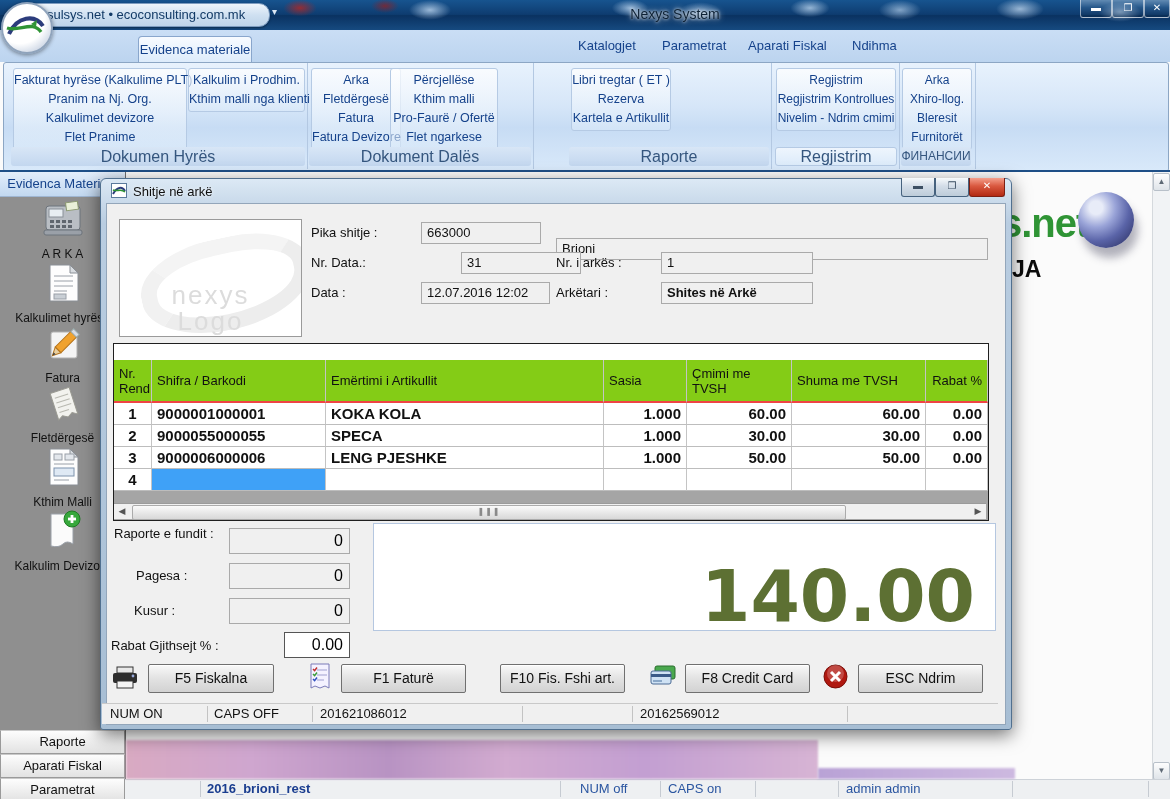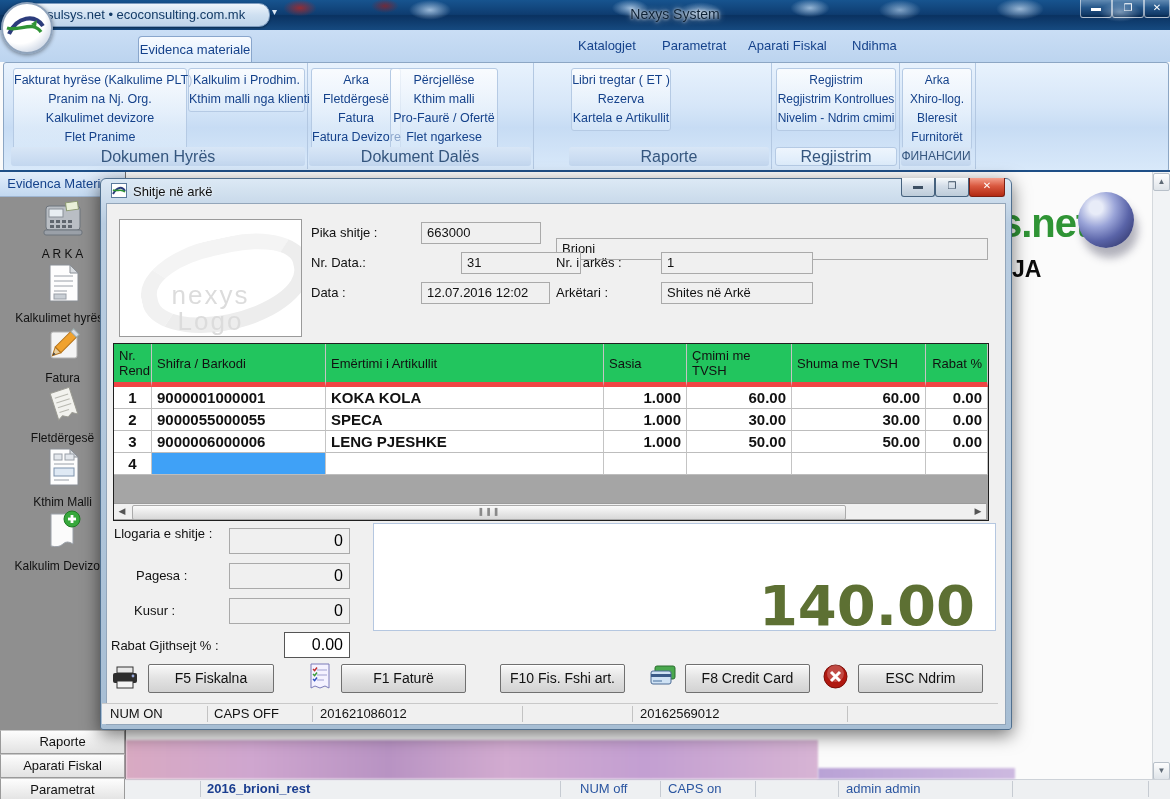--- a/index.html
+++ b/index.html
@@ -101,39 +101,39 @@
   #logo-box{left:18px;top:40px;width:181px;height:116px;background:#fff;border:1px solid #9a9a9a;overflow:hidden;}
   #logo-swoosh{left:20px;top:18px;width:140px;height:60px;border-radius:50% 45% 55% 50%;
     border:16px solid #ededed;border-top-color:#f4f4f4;border-left-color:#f1f1f1;transform:rotate(-12deg);}
   .wm{width:100%;text-align:center;color:#dcdcdc;font-size:26px;letter-spacing:2px;line-height:26px;}
 
   
   #grid{left:12px;top:164px;width:874px;height:176px;border:1px solid #1f1f1f;background:#a5a5a5;overflow:hidden;}
   .trow{display:flex;width:900px;background:#fff;}
   .tcell{border-right:1px solid #c4c4c4;border-bottom:1px solid #bdbdbd;overflow:hidden;white-space:nowrap;
     font-size:13px;color:#111;padding:0 5px;box-sizing:border-box;flex:none;}
-  #grid-head .tcell{height:43px;display:flex;align-items:center;white-space:normal;line-height:15px;border-bottom:5px solid #ef4444;background:#22c55e;}
+  #grid-head .tcell{height:43px;display:flex;align-items:center;white-space:normal;line-height:15px;border-bottom:2px solid #ef4444;background:#84cc16;margin-top:16px;}
   .drow .tcell{height:22px;font-weight:bold;font-size:15px;line-height:21px;}
   .c0{width:38px;justify-content:flex-start;}
   .c1{width:174px;} .c2{width:278px;} .c3{width:83px;} .c4{width:105px;} .c5{width:134px;} .c6{width:62px;}
   .drow .c0{text-align:center;} .drow .c3,.drow .c4,.drow .c5,.drow .c6{text-align:right;}
   #grid-head .c6{justify-content:flex-end;}
   .selcell{background:#3fa1f7 !important;}
   #hscroll{left:0px;top:159px;width:872px;height:15px;background:#f0f0f0;border-top:1px solid #9a9a9a;}
   .hs-arrow{top:1px;width:14px;height:13px;color:#555;font-size:9px;text-align:center;line-height:13px;}
   #hs-thumb{left:18px;top:1px;width:712px;height:13px;background:linear-gradient(180deg,#fafafa,#d8d8d8);
     border:1px solid #ababab;border-radius:2px;color:#8a8a8a;font-size:8px;text-align:center;line-height:12px;letter-spacing:1px;}
 
   
   .tot-label{font-size:13px;color:#111;}
   .tot-box{border:1px solid #aaa;background:#f0f0f0;text-align:right;font-size:16px;line-height:24px;padding:0 6px;}
   #rabat-box{background:#fff;border:1px solid #555;}
   #display-box{left:272px;top:344px;width:621px;height:106px;background:#fff;border:1px solid #b5c7e0;}
   #display-total{right:20px;bottom:-8px;font-family:"DejaVu Sans",sans-serif;font-weight:bold;
-    font-size:56px;color:#5d7033;letter-spacing:0px;}
+    font-size:71px;color:#5d7033;letter-spacing:0px;}
 
   
   .dlg-btn{height:27px;border:1px solid #707070;border-radius:2px;
     background:linear-gradient(180deg,#f9f9f9,#e3e3e3 48%,#d2d2d2);
     font-size:14px;color:#111;text-align:center;line-height:26px;box-shadow:inset 0 1px 0 #fff;}
   #dlg-status{left:1px;top:524px;width:896px;height:20px;background:#f0f0f0;border-top:1px solid #c9c9c9;font-size:13px;color:#111;}
   .st-div{top:2px;width:1px;height:16px;background:#c3c3c3;}
   .st-txt{top:2px;white-space:nowrap;}
 
   
@@ -393,21 +393,21 @@
     <div class="abs tbx" style="left:455px;top:43px;width:420px;margin-top:16px;">Brioni</div>
 
     <div class="abs field-label" style="left:210px;top:76px;">Nr. Data.:</div>
     <div class="abs tbx" style="left:320px;top:73px;width:108px;margin-left:40px;">31</div>
     <div class="abs field-label" style="left:455px;top:76px;">Nr. i arkës :</div>
     <div class="abs tbx" style="left:560px;top:73px;width:140px;">1</div>
 
     <div class="abs field-label" style="left:210px;top:106px;">Data :</div>
     <div class="abs tbx" style="left:320px;top:103px;width:117px;">12.07.2016 12:02</div>
     <div class="abs field-label" style="left:455px;top:106px;">Arkëtari :</div>
-    <div class="abs tbx" style="left:560px;top:103px;width:140px;">Shites në Arkë</div>
+    <div class="abs tbx" style="left:560px;top:103px;width:140px;font-weight:bold;">Shites në Arkë</div>
 
     <div class="abs" id="grid">
       <div class="trow" id="grid-head">
         <div class="tcell c0">Nr. Rend</div>
         <div class="tcell c1">Shifra / Barkodi</div>
         <div class="tcell c2">Emërtimi i Artikullit</div>
         <div class="tcell c3">Sasia</div>
         <div class="tcell c4">Çmimi me TVSH</div>
         <div class="tcell c5">Shuma me TVSH</div>
         <div class="tcell c6">Rabat %</div>
@@ -448,21 +448,21 @@
         <div class="tcell c5"></div>
         <div class="tcell c6"></div>
       </div>
       <div class="abs" id="hscroll">
         <div class="abs hs-arrow" style="left:1px;">◀</div>
         <div class="abs" id="hs-thumb">❚❚❚</div>
         <div class="abs hs-arrow" style="right:1px;">▶</div>
       </div>
     </div>
 
-    <div class="abs tot-label" style="left:13px;top:347px;width:105px;">Llogaria e shitje :</div>
+    <div class="abs tot-label" style="left:13px;top:347px;width:105px;">Raporte e fundit :</div>
     <div class="abs tot-box" style="left:128px;top:349px;width:107px;">0</div>
     <div class="abs tot-label" style="left:35px;top:389px;">Pagesa :</div>
     <div class="abs tot-box" style="left:128px;top:384px;width:107px;">0</div>
     <div class="abs tot-label" style="left:33px;top:424px;">Kusur :</div>
     <div class="abs tot-box" style="left:128px;top:419px;width:107px;">0</div>
     <div class="abs tot-label" style="left:10px;top:459px;">Rabat Gjithsejt % :</div>
     <div class="abs tot-box" id="rabat-box" style="left:183px;top:453px;width:52px;">0.00</div>
 
     <div class="abs" id="display-box">
       <div class="abs" id="display-total">140.00</div>

